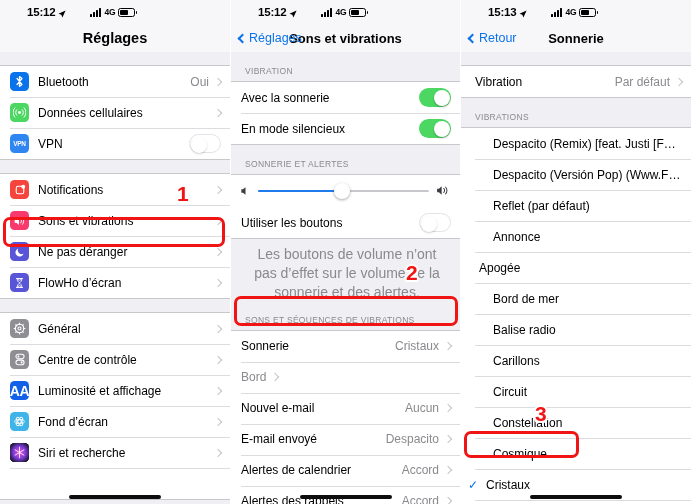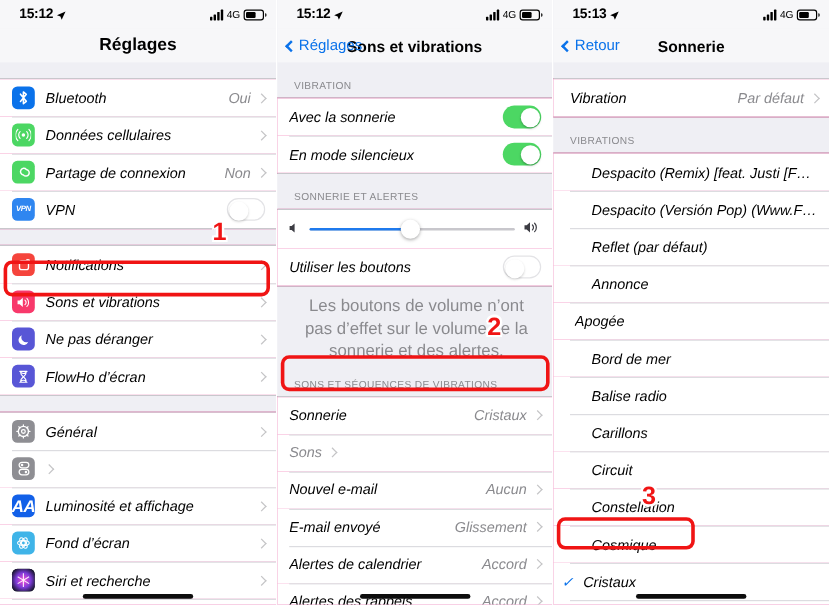--- a/index.html
+++ b/index.html
@@ -4,48 +4,48 @@
 <style>
   * { box-sizing: border-box; margin:0; padding:0; }
   html,body { width:691px; height:504px; overflow:hidden; background:#fff; }
   body { font-family:"Liberation Sans", sans-serif; -webkit-font-smoothing:antialiased; }
 
   .screens { display:flex; width:691px; height:504px; background:#fff; }
   .panel { position:relative; width:230px; height:504px; background:#efeff4; overflow:hidden; flex:0 0 auto; }
   .panel.mid { width:231px; border-left:1px solid #fff; border-right:1px solid #fff; }
 
   
-  .statusbar { height:24px; display:flex; align-items:center; justify-content:space-between;
-               padding:0 10px 0 16px; background:#f7f7f9; }
+  .statusbar { height:24px; display:flex; align-items:center; justify-content:flex-start;
+               padding:0 10px 0 27px; background:#f7f7f9;gap:24px; }
   .sb-left { display:flex; align-items:center; gap:3px; font-size:11.5px; font-weight:bold; color:#000; letter-spacing:-.2px;}
   .loc-icon { width:8px; height:8px; display:inline-block; }
   .sb-right { display:flex; align-items:center; gap:3px; }
   .bars { display:flex; align-items:flex-end; gap:1px; height:9px; }
   .bars i { display:block; width:2px; background:#000; border-radius:.5px; }
   .bars i:nth-child(1){height:3px} .bars i:nth-child(2){height:5px}
   .bars i:nth-child(3){height:7px} .bars i:nth-child(4){height:9px}
-  .net { font-size:8.5px; font-weight:normal; color:#000; letter-spacing:-.2px;}
+  .net { font-size:8.5px; font-weight:bold; color:#000; letter-spacing:-.2px;}
   .batt { width:17px; height:9px; border:1px solid #000; border-radius:2.5px; position:relative; padding:1px; }
   .batt::after { content:""; position:absolute; right:-3px; top:2.5px; width:1.5px; height:3px; background:#000; border-radius:0 1px 1px 0;}
   .batt i { display:block; height:100%; width:62%; background:#000; border-radius:1px; }
 
   
   .navbar { height:28px; background:#f7f7f9; display:flex; align-items:center;
             position:relative; padding:0 8px; }
   .nav-title { position:absolute; left:0; right:0; text-align:center; font-size:13px;
                font-weight:bold; color:#000; pointer-events:none; }
   .nav-title.big { font-size:14.5px; }
   .nav-back { display:flex; align-items:center; gap:2px; color:#0a72ea; font-size:12.5px; z-index:2;}
   .chev-l { width:7px; height:7px; border-left:2px solid #0a72ea; border-bottom:2px solid #0a72ea;
             transform:rotate(45deg); margin-right:1px; }
 
   
   .grp-head { font-size:8.5px; color:#8a8a8e; letter-spacing:.3px; padding:14px 14px 5px 14px; }
   .grp-head.tight { padding-top:11px; }
-  .list { background:#ec4899; border-top:.5px solid #c8c7cc; border-bottom:.5px solid #c8c7cc;font-style:italic; }
+  .list { background:#737373; border-top:.5px solid #c8c7cc; border-bottom:.5px solid #c8c7cc; }
   .row { display:flex; align-items:center; height:31px; padding-left:10px; padding-right:9px;
          position:relative; background:#fff; }
   .row + .row::before { content:""; position:absolute; left:10px; right:0; top:0; height:.5px; background:#dcdce0; }
   .row.indent + .row.indent::before { left:14px; }
   .row .label { font-size:12px; color:#000; flex:1; white-space:nowrap; overflow:hidden; text-overflow:ellipsis;}
   .row .value { font-size:12px; color:#8a8a8e; margin-right:6px; white-space:nowrap;}
   .chev { width:6px; height:6px; border-top:1.6px solid #c4c4c6; border-right:1.6px solid #c4c4c6;
           transform:rotate(45deg); flex:0 0 auto; }
 
   
@@ -141,30 +141,20 @@
           <svg width="13" height="13" viewBox="0 0 16 16">
               <circle cx="8" cy="8" r="1.8" fill="#fff"></circle>
               <path d="M4.6 4.6a4.8 4.8 0 0 0 0 6.8M11.4 4.6a4.8 4.8 0 0 1 0 6.8M2.3 2.3a8 8 0 0 0 0 11.4M13.7 2.3a8 8 0 0 1 0 11.4" fill="none" stroke="#fff" stroke-width="1.2" stroke-linecap="round"></path>
             </svg>
         </span>
         <span class="label">Données cellulaires</span>
         <span class="value"></span>
         <span class="chev"></span>
       </div>
       <div class="row">
-        <span class="appicon" style="background:#4cd763">
-          <svg width="13" height="13" viewBox="0 0 16 16">
-              <path d="M11 5.2a3.4 3.4 0 1 0-3 5.6 3.4 3.4 0 1 0 3-5.6" fill="none" stroke="#fff" stroke-width="1.5" stroke-linecap="round"></path>
-            </svg>
-        </span>
-        <span class="label">Partage de connexion</span>
-        <span class="value">Non</span>
-        <span class="chev"></span>
-      </div>
-      <div class="row">
         <span class="appicon" style="background:#2f86f0;font-size:6.5px;letter-spacing:-.3px">VPN</span>
         <span class="label">VPN</span>
         <span class="toggle off">
             <span class="knob"></span>
           </span>
       </div>
     </div>
 
     <div class="spacer"></div>
 
@@ -227,20 +217,21 @@
       </div>
       <div class="row">
         <span class="appicon" style="background:#8e8e93">
           <svg width="12" height="13" viewBox="0 0 14 16">
               <rect x="2" y="1.6" width="10" height="5.6" rx="2.8" fill="none" stroke="#fff" stroke-width="1.3"></rect>
               <circle cx="5" cy="4.4" r="1.3" fill="#fff"></circle>
               <rect x="2" y="8.8" width="10" height="5.6" rx="2.8" fill="none" stroke="#fff" stroke-width="1.3"></rect>
               <circle cx="9" cy="11.6" r="1.3" fill="#fff"></circle>
             </svg>
         </span>
+        <span class="label">Centre de contrôle</span>
         <span class="chev"></span>
       </div>
       <div class="row">
         <span class="appicon" style="background:#1260e8;font-size:14px;letter-spacing:-.4px">AA</span>
         <span class="label">Luminosité et affichage</span>
         <span class="chev"></span>
       </div>
       <div class="row">
         <span class="appicon" style="background:#3fb4e8">
           <svg width="13" height="13" viewBox="0 0 16 16">
@@ -366,31 +357,31 @@
     <div class="footnote">Les boutons de volume n’ont pas d’effet sur le volume de la sonnerie et des alertes.</div>
 
     <div class="grp-head tight">SONS ET SÉQUENCES DE VIBRATIONS</div>
     <div class="list">
       <div class="row">
         <span class="label">Sonnerie</span>
         <span class="value">Cristaux</span>
         <span class="chev"></span>
       </div>
       <div class="row">
-        <span class="value">Sons</span>
+        <span class="value">Bord</span>
         <span class="chev"></span>
       </div>
       <div class="row">
         <span class="label">Nouvel e-mail</span>
         <span class="value">Aucun</span>
         <span class="chev"></span>
       </div>
       <div class="row">
         <span class="label">E-mail envoyé</span>
-        <span class="value">Glissement</span>
+        <span class="value">Despacito</span>
         <span class="chev"></span>
       </div>
       <div class="row">
         <span class="label">Alertes de calendrier</span>
         <span class="value">Accord</span>
         <span class="chev"></span>
       </div>
       <div class="row">
         <span class="label">Alertes des rappels</span>
         <span class="value">Accord</span>

